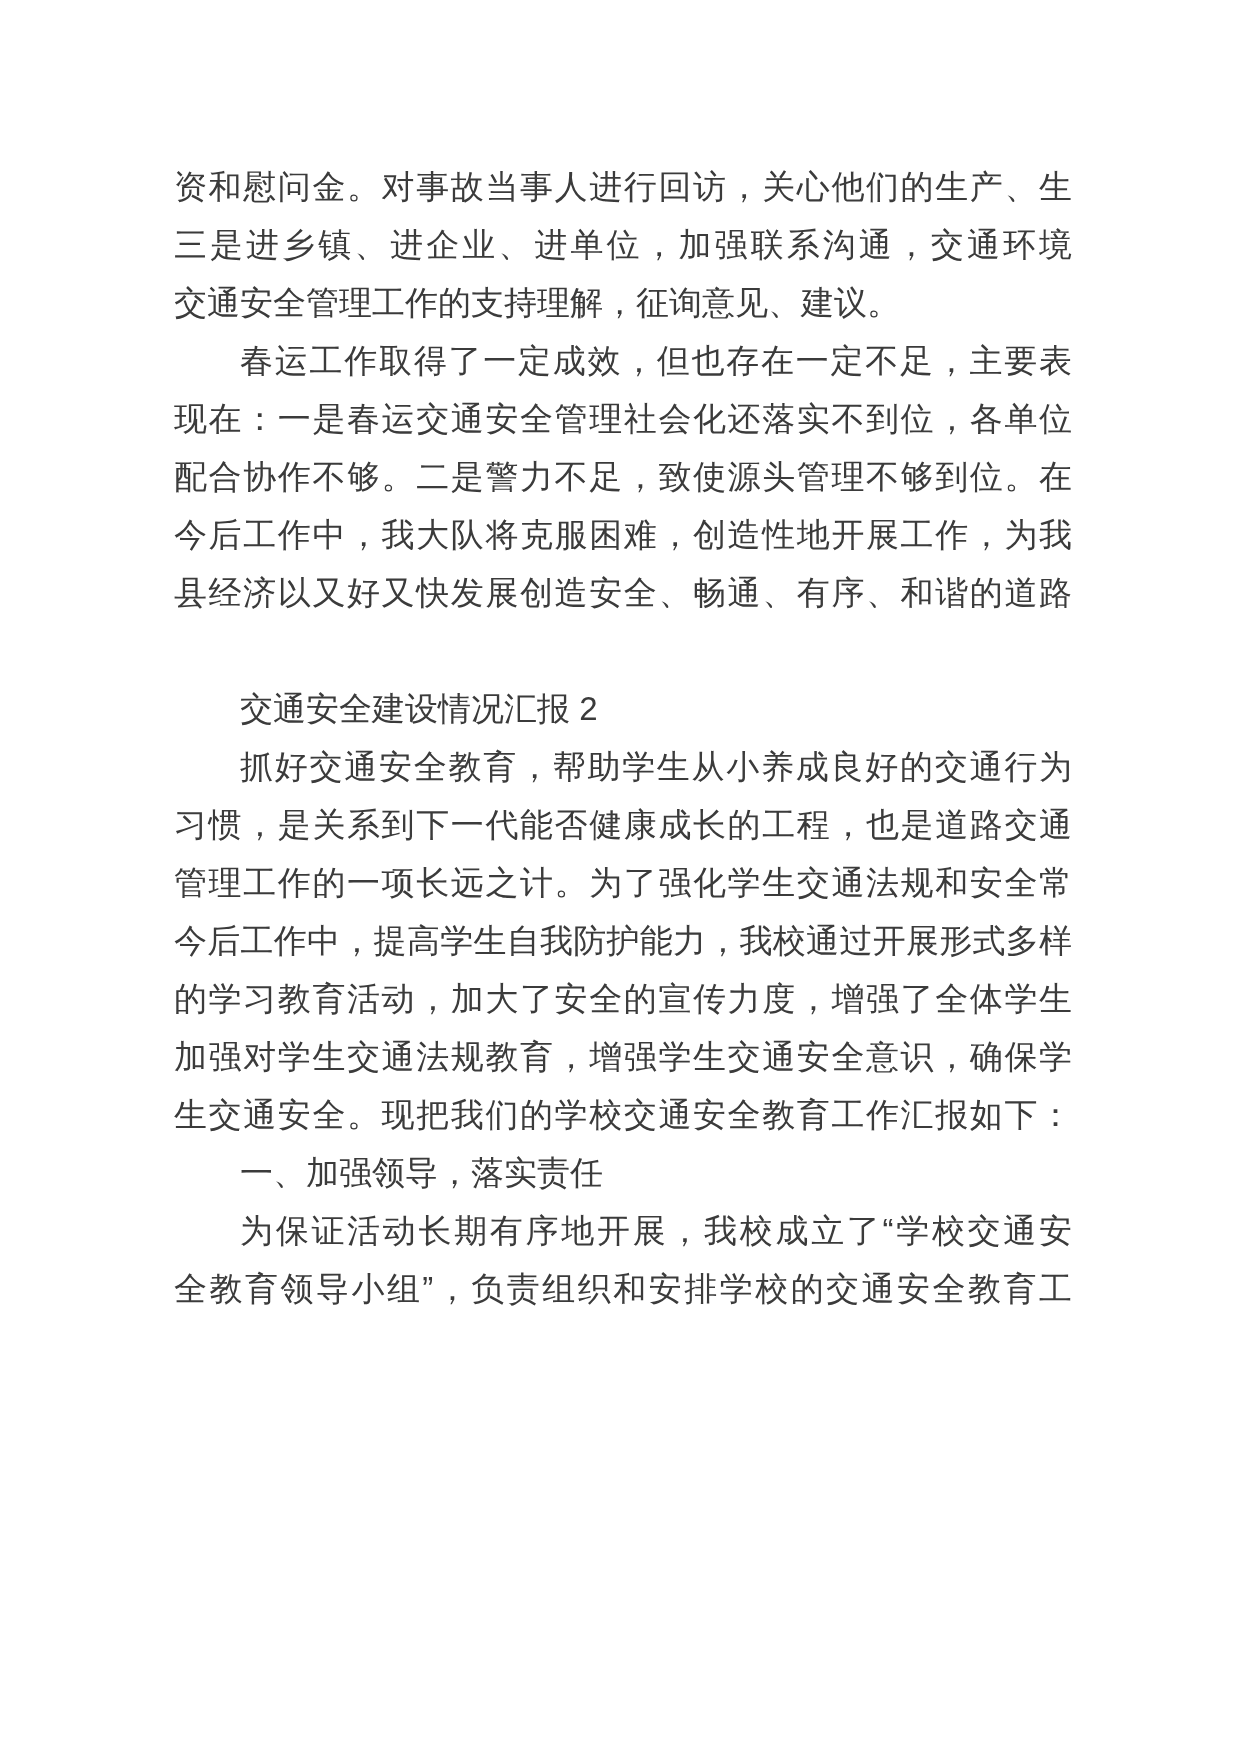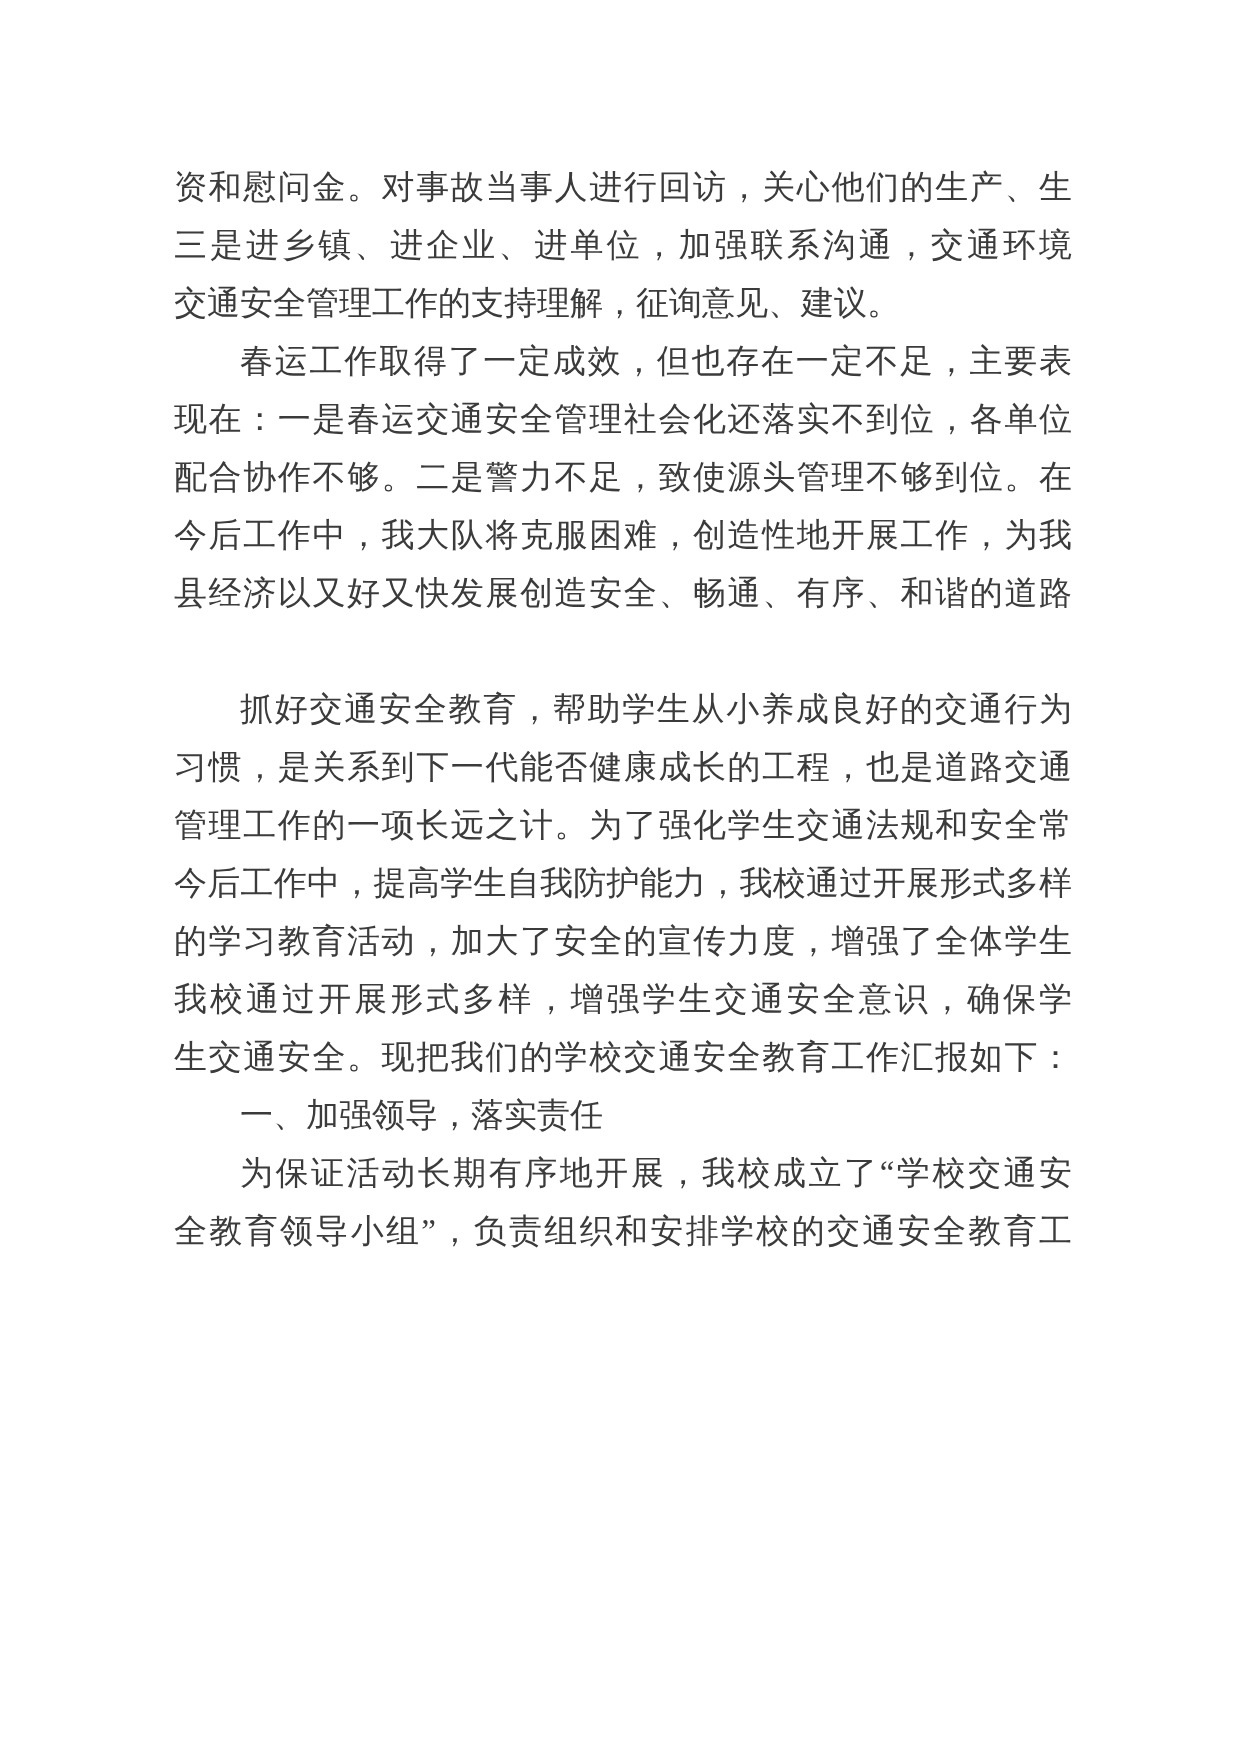--- a/index.html
+++ b/index.html
@@ -23,21 +23,21 @@
   .doc {
     position: absolute;
     left: 174px;
     top: 158px;
     width: 898px;
   }
   .ln {
     height: 58px;
     line-height: 58px;
     font-size: 33px;
-    font-family: Liberation Serif, serif;
+    font-family: Liberation Sans, sans-serif;
     font-weight: normal;
     color: #3b3b3b;
     text-align: justify;
     text-align-last: justify;
     text-justify: inter-character;
     overflow: visible;
   }
   .ln.short {
     text-align: right;
     text-align-last: left;
@@ -56,24 +56,25 @@
   <div class="doc">
       <div class="ln">资和慰问金。对事故当事人进行回访，关心他们的生产、生</div>
       <div class="ln">三是进乡镇、进企业、进单位，加强联系沟通，交通环境</div>
       <div class="ln short">交通安全管理工作的支持理解，征询意见、建议。</div>
       <div class="ln indent">春运工作取得了一定成效，但也存在一定不足，主要表</div>
       <div class="ln">现在：一是春运交通安全管理社会化还落实不到位，各单位</div>
       <div class="ln">配合协作不够。二是警力不足，致使源头管理不够到位。在</div>
       <div class="ln">今后工作中，我大队将克服困难，创造性地开展工作，为我</div>
       <div class="ln">县经济以又好又快发展创造安全、畅通、有序、和谐的道路</div>
       <div class="ln short blank"></div>
+      <div class="ln indent short">交通安全建设情况汇报 2</div>
       <div class="ln indent">抓好交通安全教育，帮助学生从小养成良好的交通行为</div>
       <div class="ln">习惯，是关系到下一代能否健康成长的工程，也是道路交通</div>
       <div class="ln">管理工作的一项长远之计。为了强化学生交通法规和安全常</div>
       <div class="ln">今后工作中，提高学生自我防护能力，我校通过开展形式多样</div>
       <div class="ln">的学习教育活动，加大了安全的宣传力度，增强了全体学生</div>
-      <div class="ln">我校通过开展形式多样，增强学生交通安全意识，确保学</div>
+      <div class="ln">加强对学生交通法规教育，增强学生交通安全意识，确保学</div>
       <div class="ln">生交通安全。现把我们的学校交通安全教育工作汇报如下：</div>
       <div class="ln indent short">一、加强领导，落实责任</div>
       <div class="ln indent">为保证活动长期有序地开展，我校成立了“学校交通安</div>
       <div class="ln">全教育领导小组”，负责组织和安排学校的交通安全教育工</div>
     </div>
 </div>
 
 </body></html>

